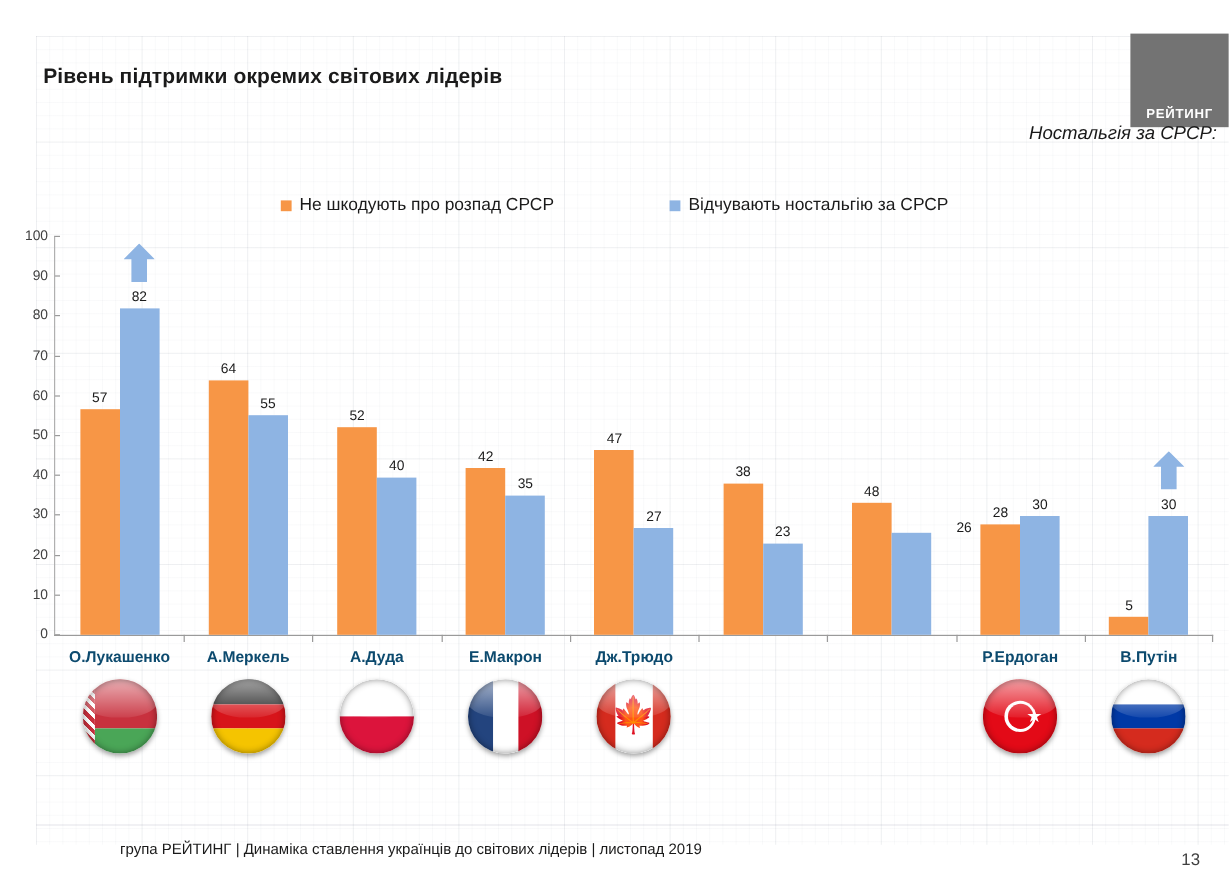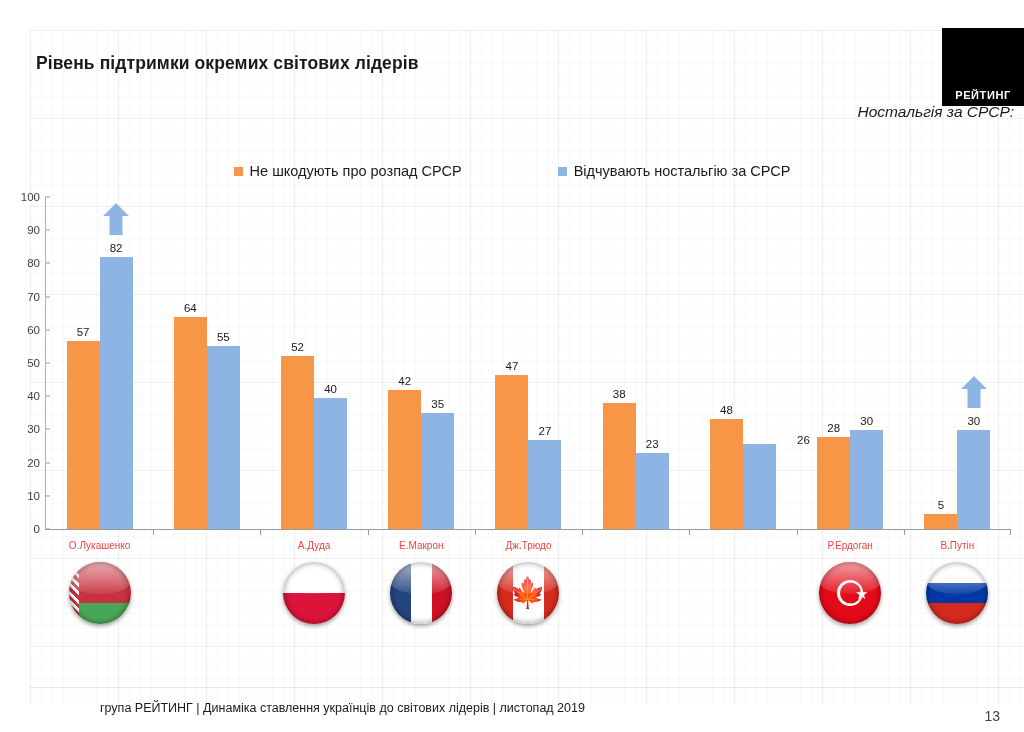--- a/index.html
+++ b/index.html
@@ -16,21 +16,21 @@
       linear-gradient(to right, rgba(120,130,150,.085) 1px, transparent 1px),
       linear-gradient(to bottom, rgba(120,130,150,.085) 1px, transparent 1px),
       linear-gradient(to right, rgba(120,130,150,.045) 1px, transparent 1px),
       linear-gradient(to bottom, rgba(120,130,150,.045) 1px, transparent 1px);
     background-size:88px 88px, 88px 88px, 11px 11px, 11px 11px;
     pointer-events:none;
   }
 
   #logo{
     position:absolute;right:0px;top:28px;width:82px;height:78px;
-    background:#000000;
+    background:#737373;
   }
   #logo .logo-text{
     position:absolute;left:0;right:0;bottom:5px;text-align:center;
     color:#ffffff;font-size:11px;font-weight:bold;letter-spacing:.6px;
   }
 
   #page-title{
     position:absolute;left:36px;top:53px;
     font-size:17.5px;font-weight:bold;color:#1a1a1a;letter-spacing:.1px;
   }
@@ -75,21 +75,21 @@
   }
   .arrow{
     position:absolute;left:50%;transform:translateX(-50%);
     width:26px;height:32px;
   }
   .xtick{position:absolute;bottom:-6px;width:1px;height:6px;background:#9a9a9a;}
 
   
   #cats{position:absolute;left:46px;top:540px;width:965px;height:115px;}
   .cat{position:absolute;top:0;text-align:center;}
-  .cat-name{font-size:10px;font-weight:normal;color:#ef4444;white-space:nowrap;}
+  .cat-name{font-size:13px;font-weight:bold;color:#0c4a6e;white-space:nowrap;}
   .flag{
     position:relative;width:62px;height:62px;border-radius:50%;
     margin:11px auto 0;overflow:hidden;
     box-shadow:0 2px 4px rgba(0,0,0,.38);
   }
   .flag .gloss{
     position:absolute;left:0;top:0;width:100%;height:52%;
     background:linear-gradient(to bottom, rgba(255,255,255,.62), rgba(255,255,255,.08));
     border-radius:50% 50% 48% 48% / 60% 60% 40% 40%;
     pointer-events:none;
@@ -275,20 +275,30 @@
       <div class="cat-name">О.Лукашенко</div>
       <div class="flag">
         <span class="stripe" style="top:0;height:66%;background:#C8313E"></span>
         <span class="stripe" style="top:66%;height:34%;background:#4AA657"></span>
         <span class="vstripe" style="left:0;width:17%;background:#fff"></span>
         <span class="vstripe" style="left:0;width:17%;background:repeating-linear-gradient(45deg,#C8313E 0 3px,#fff 3px 6px)"></span>
         <span class="gloss"></span>
         <span class="rim"></span>
       </div>
     </div>
+    <div class="cat" style="left: 107.222px; width: 107.222px;">
+      <div class="cat-name">А.Меркель</div>
+      <div class="flag">
+        <span class="stripe" style="top:0;height:33.4%;background:#1b1b1b"></span>
+        <span class="stripe" style="top:33.4%;height:33.3%;background:#D7141A"></span>
+        <span class="stripe" style="top:66.7%;height:33.3%;background:#F5C400"></span>
+        <span class="gloss"></span>
+        <span class="rim"></span>
+      </div>
+    </div>
     <div class="cat" style="left: 214.444px; width: 107.222px;">
       <div class="cat-name">А.Дуда</div>
       <div class="flag">
         <span class="stripe" style="top:0;height:50%;background:#fff"></span>
         <span class="stripe" style="top:50%;height:50%;background:#DC143C"></span>
         <span class="gloss"></span>
         <span class="rim"></span>
       </div>
     </div>
     <div class="cat" style="left: 321.667px; width: 107.222px;">

